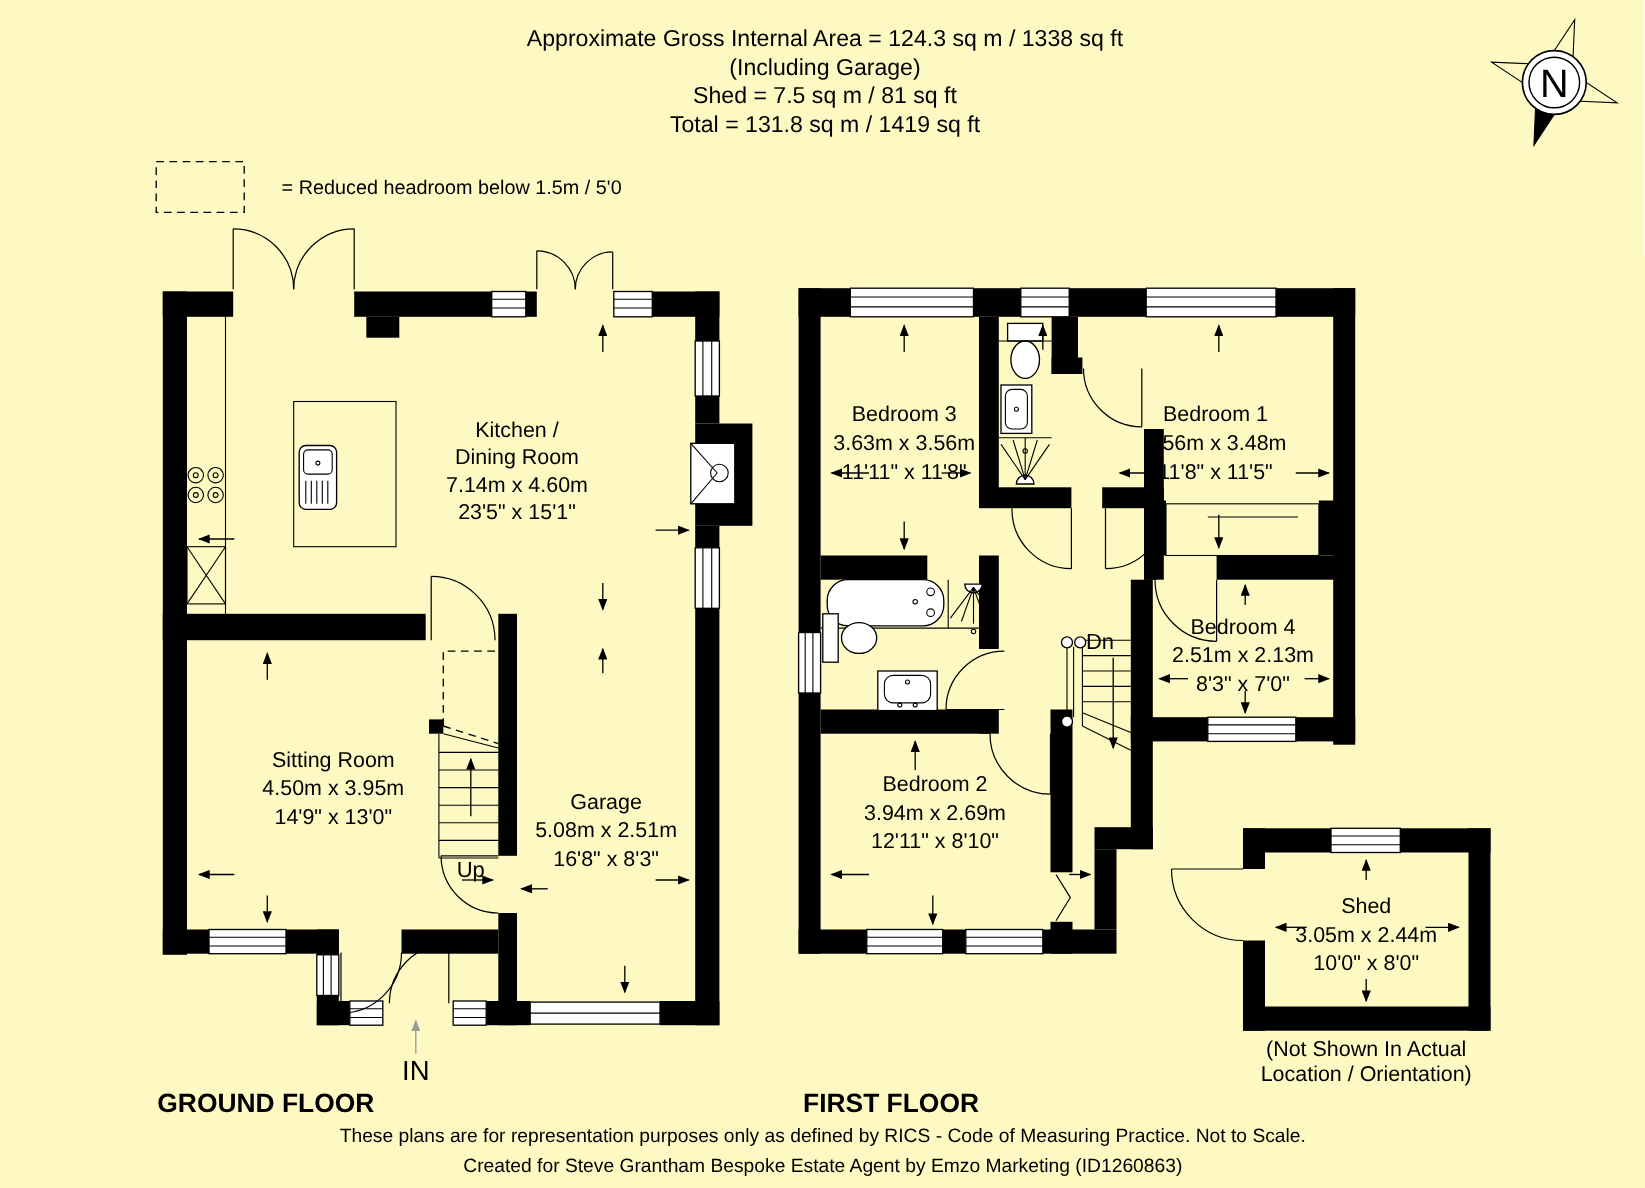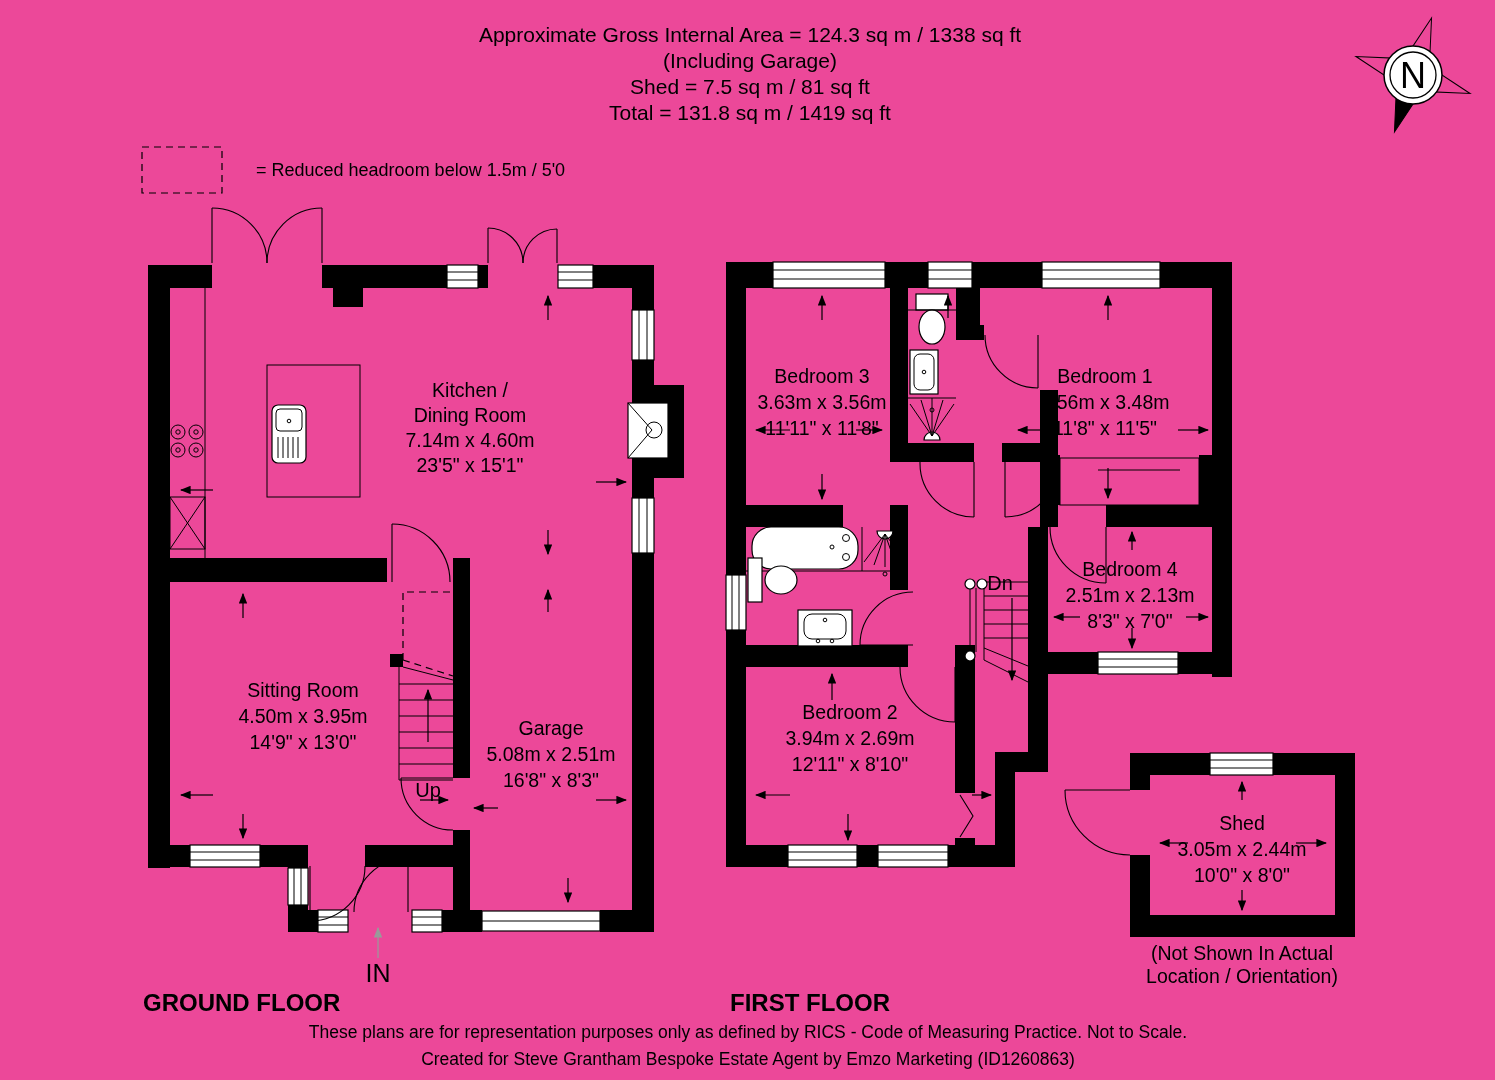--- a/index.html
+++ b/index.html
@@ -1,16 +1,16 @@
 <!DOCTYPE html>
 <html><head>
 <meta charset="utf-8">
 <style>
   html,body{margin:0;padding:0;background:#ffffff;}
-  .page{width:1495px;height:1080px;position:relative;background:#ec4899;overflow:hidden;}
+  .page{width:1495px;height:1080px;position:relative;background:#fef9c3;overflow:hidden;}
   svg{display:block;}
   text{font-family:"Liberation Sans","DejaVu Sans",sans-serif;fill:#000;}
   .w{fill:#000;stroke:none;}
   .win{fill:#fff;stroke:#000;stroke-width:1.2;}
   .thin{stroke:#000;stroke-width:1;fill:none;}
   .fx{stroke:#000;stroke-width:1.2;fill:#fff;}
   .door{stroke:#000;stroke-width:1.1;fill:none;}
   .dash{stroke:#000;stroke-width:1.2;fill:none;stroke-dasharray:7 5;}
   .dim{stroke:#000;stroke-width:1.2;fill:none;}
   .gray{stroke:#9a9a9a;}

